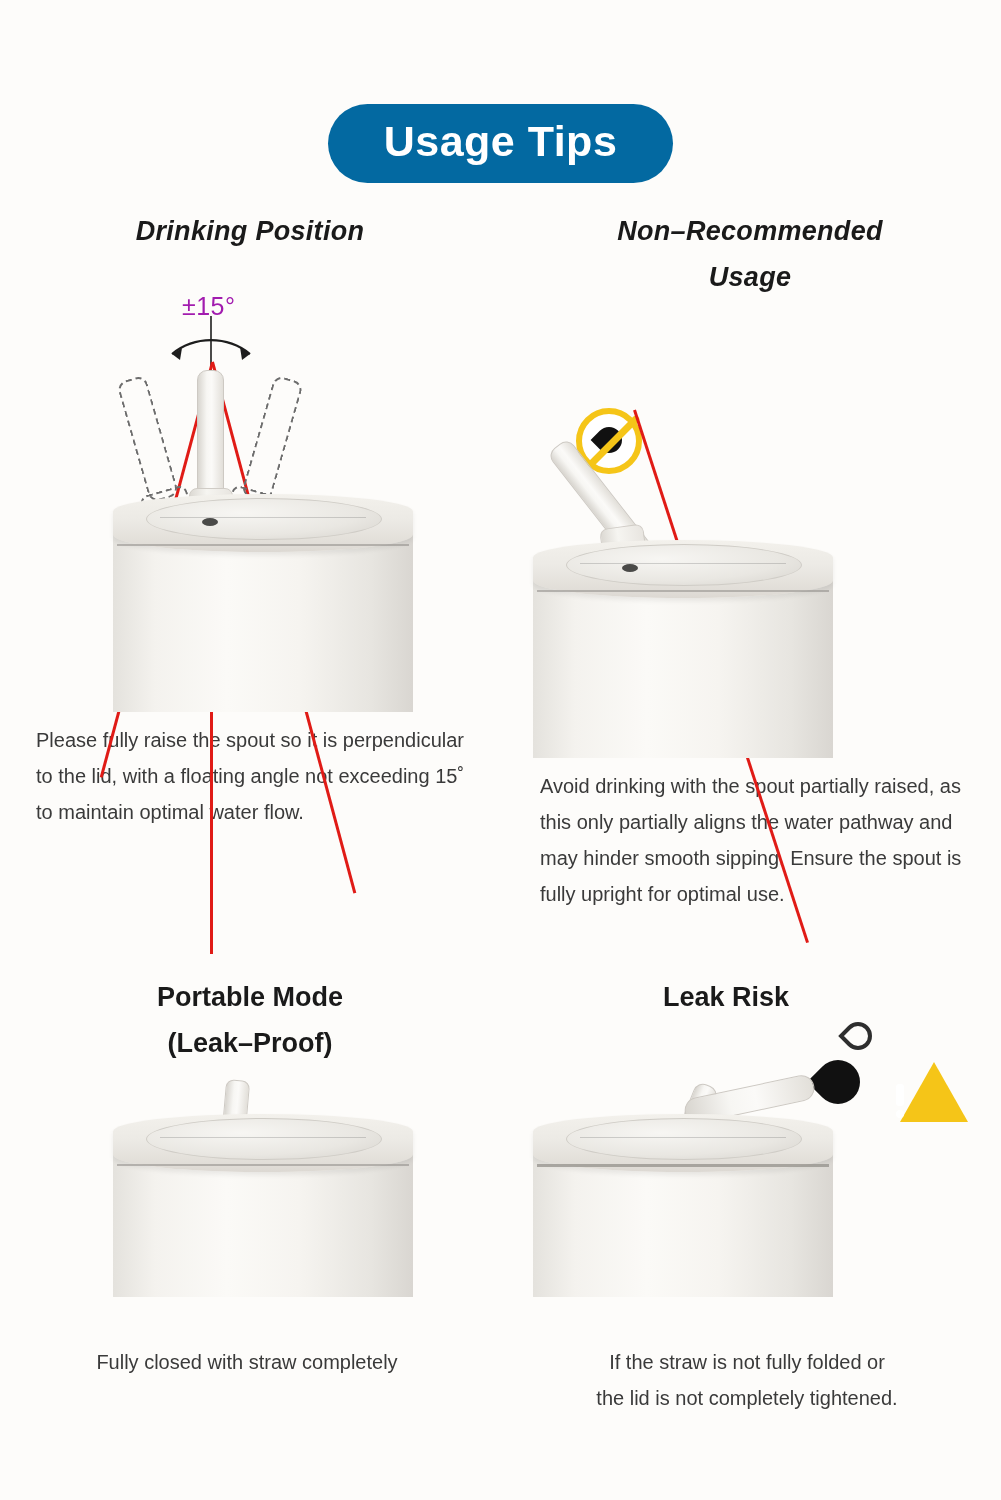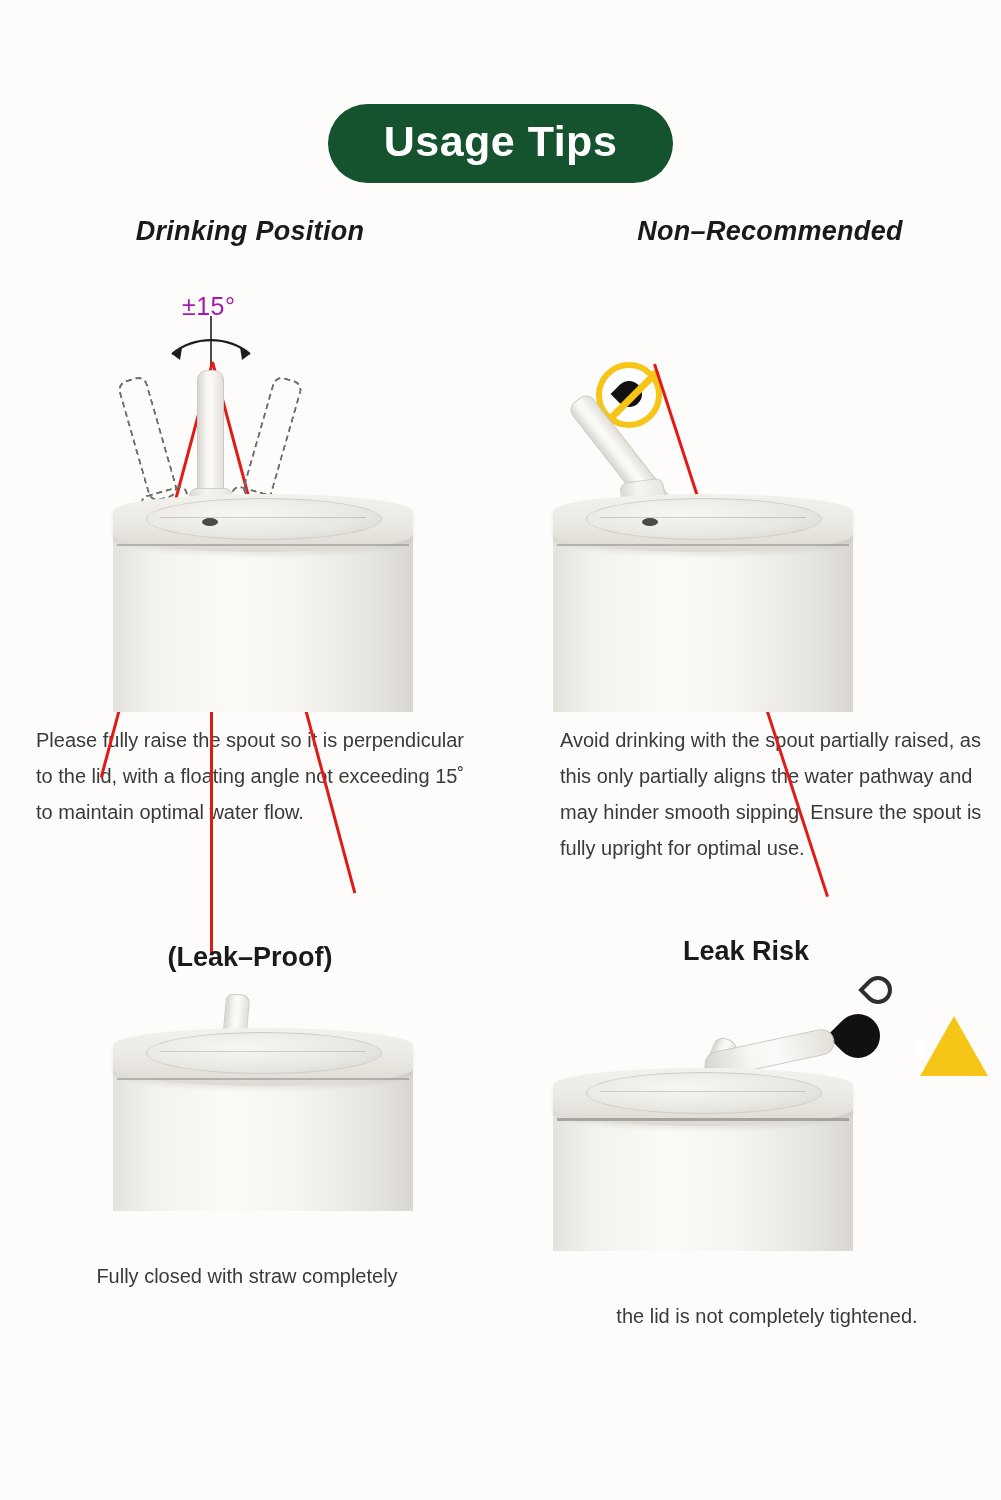--- a/index.html
+++ b/index.html
@@ -23,41 +23,40 @@
     box-sizing: border-box;
   }
 
   
   .header-wrap {
     display: flex;
     justify-content: center;
     padding-top: 104px;
   }
   .title-badge {
-    background: #14532d;
+    background: #0369a1;
     color: #ffffff;
     border-radius: 40px;
     padding: 14px 56px 18px 56px;
     font-size: 43px;
     font-weight: 700;
     letter-spacing: 0.5px;
     line-height: 1.1;
   }
 
   
   .grid {
     position: absolute;
     top: 212px;
     left: 0;
     width: 1001px;
   }
   .row {
     display: flex;
     width: 1001px;
-    gap: 20px;
   }
   .cell {
     width: 500px;
     box-sizing: border-box;
     position: relative;
   }
 
   .cell-title {
     text-align: center;
     font-size: 27px;
@@ -306,20 +305,21 @@
             <div class="hinge-dot" style="left:202px; top:266px;"></div>
           </div>
 
         </div>
 
         <div class="caption">Please fully raise the spout so it is perpendicular to the lid, with a floating angle not exceeding 15˚ to maintain optimal water flow.</div>
       </div>
 
       <div class="cell">
         <div class="cell-title italic">Non–Recommended</div>
+        <div class="cell-title italic" style="margin-top:6px;">Usage</div>
 
         <div class="figure">
 
           <div class="no-drip-icon" style="left:76px; top:110px;">
             <div class="drop"></div>
             <div class="slash"></div>
           </div>
 
           <div class="red-line" style="left:133px; top:112px; width:3px; height:560px; transform-origin: top center; transform: rotate(-18deg);"></div>
 
@@ -338,20 +338,21 @@
         </div>
 
         <div class="caption right-col">Avoid drinking with the spout partially raised, as this only partially aligns the water pathway and may hinder smooth sipping. Ensure the spout is fully upright for optimal use.</div>
       </div>
 
     </div>
 
     <div class="row" style="margin-top:66px;">
 
       <div class="cell">
+        <div class="cell-title">Portable Mode</div>
         <div class="cell-title" style="margin-top:6px;text-align:center;">(Leak–Proof)</div>
 
         <div class="figure small">
           <div class="straw" style="left:224px; top:16px; width:24px; height:52px; border-radius:8px; transform: rotate(5deg);"></div>
           <div class="cup">
             <div class="cup-body" style="left:113px; top:78px; width:300px; height:155px;"></div>
             <div class="cup-rim" style="left:113px; top:50px; width:300px; height:58px;"></div>
             <div class="cup-lid-inner" style="left:146px; top:54px; width:234px; height:40px;"></div>
             <div class="cup-lid-line" style="left:160px; top:73px; width:206px;"></div>
             <div class="seam" style="left:117px; top:100px; width:292px;"></div>
@@ -380,18 +381,19 @@
 
           <div class="cup">
             <div class="cup-body" style="left:33px; top:78px; width:300px; height:155px;"></div>
             <div class="cup-rim" style="left:33px; top:50px; width:300px; height:58px;"></div>
             <div class="cup-lid-inner" style="left:66px; top:54px; width:234px; height:40px;"></div>
             <div class="cup-lid-line" style="left:80px; top:73px; width:206px;"></div>
             <div class="seam" style="left:37px; top:100px; width:292px; height:3px; opacity:0.7;"></div>
           </div>
         </div>
 
+        <div class="caption center">If the straw is not fully folded or</div>
         <div class="caption center">the lid is not completely tightened.</div>
       </div>
 
     </div>
   </div>
 </div>
 
 </body></html>

